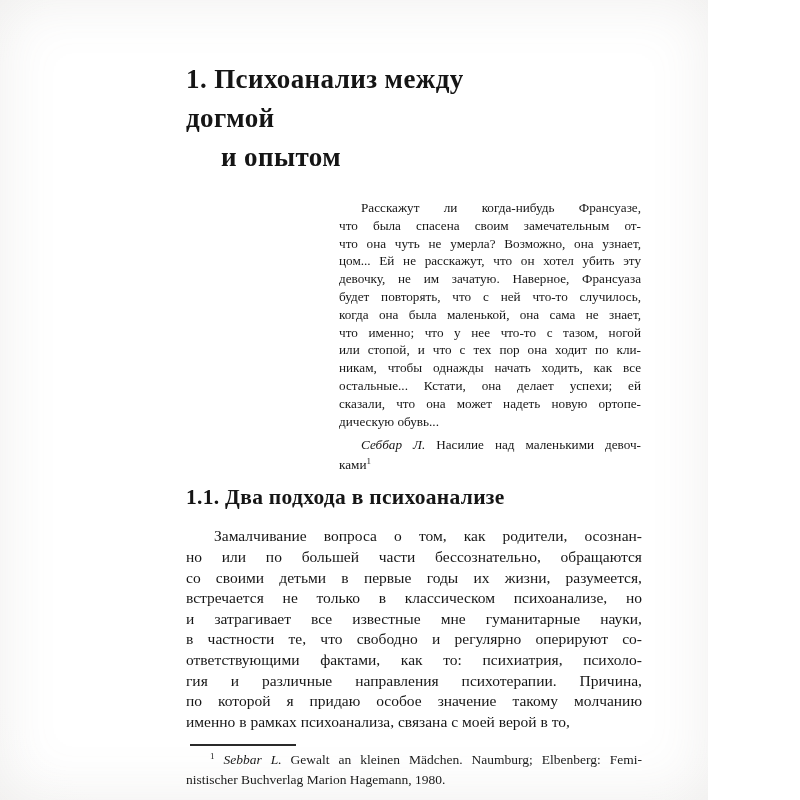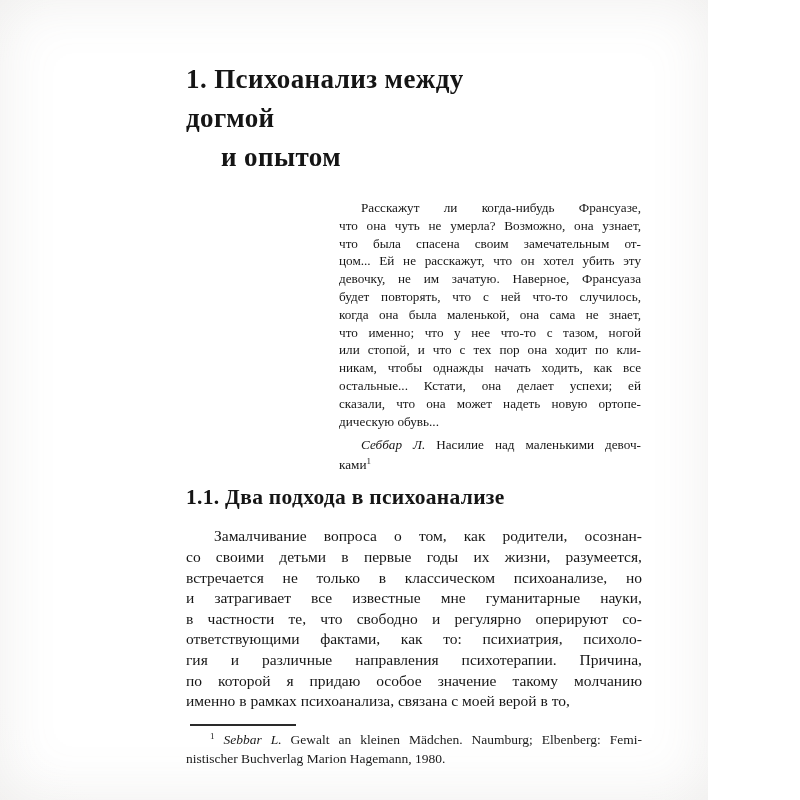--- a/index.html
+++ b/index.html
@@ -118,22 +118,22 @@
 
 <div class="page">
 
   <div class="chapter-heading">
     <div class="ch-line1">1. Психоанализ между догмой</div>
     <div class="ch-line2">и опытом</div>
   </div>
 
   <div class="epigraph">
       <div class="ep-line">Расскажут ли когда-нибудь Франсуазе,</div>
+      <div class="ep-line">что была спасена своим замечательным от-</div>
       <div class="ep-line">что она чуть не умерла? Возможно, она узнает,</div>
-      <div class="ep-line">что была спасена своим замечательным от-</div>
       <div class="ep-line">цом... Ей не расскажут, что он хотел убить эту</div>
       <div class="ep-line">девочку, не им зачатую. Наверное, Франсуаза</div>
       <div class="ep-line">будет повторять, что с ней что-то случилось,</div>
       <div class="ep-line">когда она была маленькой, она сама не знает,</div>
       <div class="ep-line">что именно; что у нее что-то с тазом, ногой</div>
       <div class="ep-line">или стопой, и что с тех пор она ходит по кли-</div>
       <div class="ep-line">никам, чтобы однажды начать ходить, как все</div>
       <div class="ep-line">остальные... Кстати, она делает успехи; ей</div>
       <div class="ep-line">сказали, что она может надеть новую ортопе-</div>
       <div class="ep-line">дическую обувь...</div>
@@ -145,20 +145,21 @@
     </div>
     <div class="attr-line2">
       <span>ками</span><sup class="fn-ref">1</sup>
     </div>
   </div>
 
   <h2 class="section-heading">1.1. Два подхода в психоанализе</h2>
 
   <div class="body-para">
       <div class="body-line">Замалчивание вопроса о том, как родители, осознан-</div>
+      <div class="body-line">но или по большей части бессознательно, обращаются</div>
       <div class="body-line">со своими детьми в первые годы их жизни, разумеется,</div>
       <div class="body-line">встречается не только в классическом психоанализе, но</div>
       <div class="body-line">и затрагивает все известные мне гуманитарные науки,</div>
       <div class="body-line">в частности те, что свободно и регулярно оперируют со-</div>
       <div class="body-line">ответствующими фактами, как то: психиатрия, психоло-</div>
       <div class="body-line">гия и различные направления психотерапии. Причина,</div>
       <div class="body-line">по которой я придаю особое значение такому молчанию</div>
       <div class="body-line">именно в рамках психоанализа, связана с моей верой в то,</div>
     </div>
 

